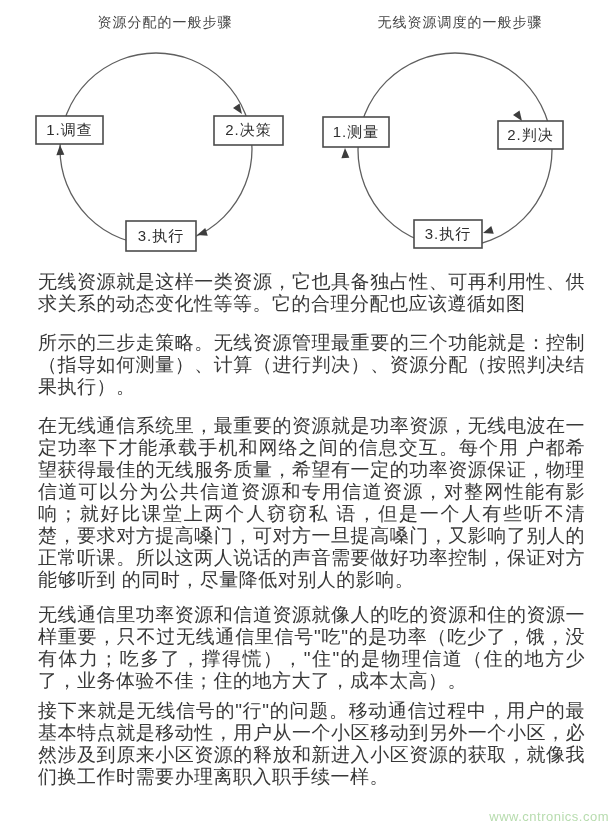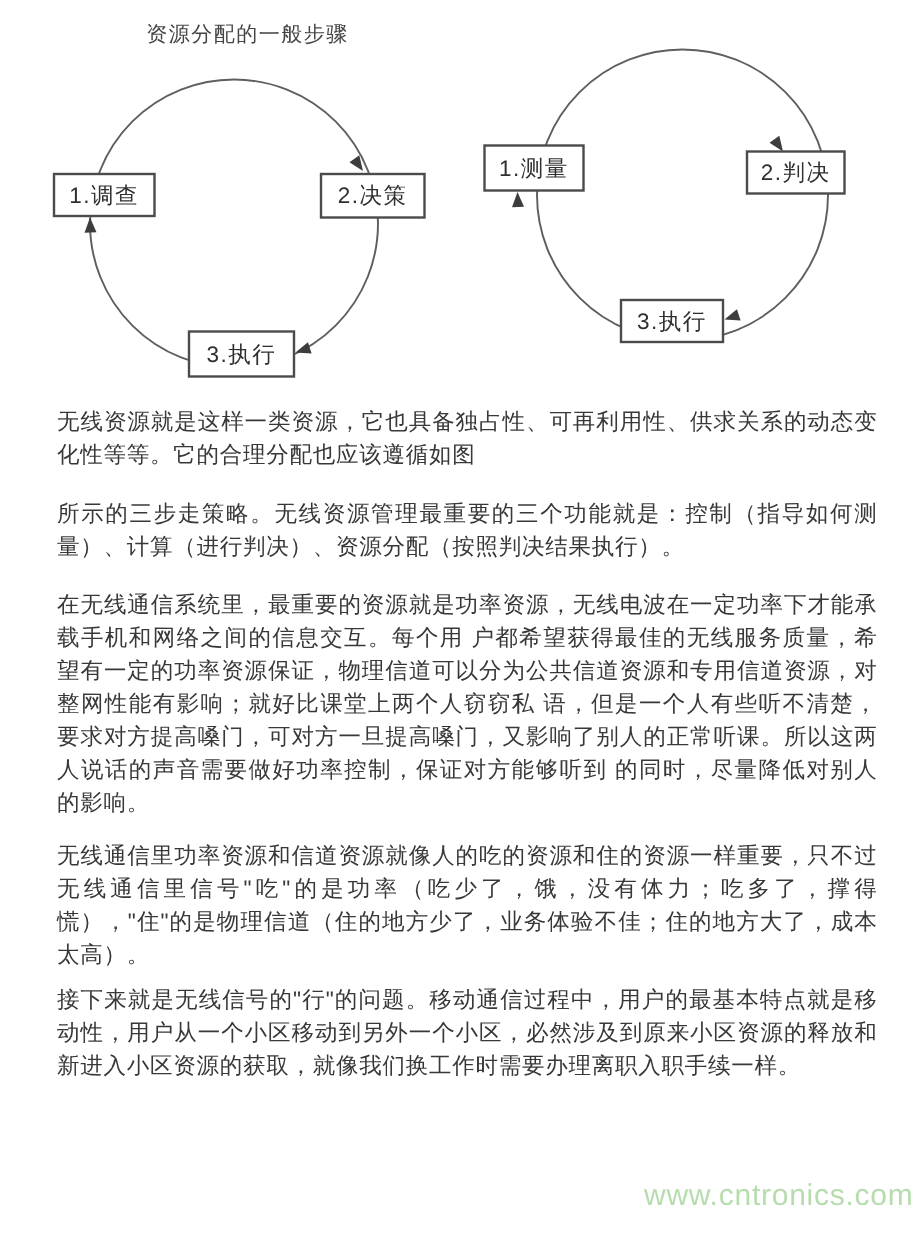--- a/index.html
+++ b/index.html
@@ -37,36 +37,36 @@
     font-family: "Liberation Sans", sans-serif;
     letter-spacing: 1px;
   }
   .arrowhead { fill: #3d3d3d; }
 
   
   .content {
     padding: 12px 28px 0 38px;
   }
   .para {
-    font-size: 15px;
+    font-size: 19px;
     line-height: 22px;
     text-align: justify;
     color: #383838;
     margin-bottom: 17px;
     letter-spacing: 0.5px;
   }
   .para:nth-child(3) { margin-bottom: 13px; }
   .para:nth-child(4) { margin-bottom: 8px; }
   .para:last-child { margin-bottom: 0; }
 
   .watermark {
     position: absolute;
     right: 4px;
-    bottom: 15px;
-    font-size: 20px;
+    bottom: 0;
+    font-size: 13px;
     letter-spacing: 0.5px;
     pointer-events: none;
   }
 </style>
 </head>
 <body>
 
 <div class="page">
 
   <div class="diagrams-row">
@@ -87,20 +87,21 @@
           <text class="step-text" x="228.5" y="101" text-anchor="middle">2.决策</text>
         </g>
         <g>
           <rect class="step-rect" x="106" y="187" width="70" height="30"></rect>
           <text class="step-text" x="141" y="207" text-anchor="middle">3.执行</text>
         </g>
       </svg>
     </div>
 
     <div class="diagram">
+      <div class="diagram-title">无线资源调度的一般步骤</div>
       <svg class="cycle-svg" width="290" height="225" viewBox="0 0 290 225">
         <circle class="cycle-circle" cx="140" cy="116" r="97"></circle>
         <polygon class="arrowhead" points="0,0 -10,-4 -10,4" transform="translate(207,87) rotate(55)"></polygon>
         <polygon class="arrowhead" points="0,0 -10,-4 -10,4" transform="translate(168,199) rotate(162)"></polygon>
         <polygon class="arrowhead" points="0,0 -10,-4 -10,4" transform="translate(30,114) rotate(268)"></polygon>
         <g>
           <rect class="step-rect" x="8" y="83" width="66" height="30"></rect>
           <text class="step-text" x="41" y="103" text-anchor="middle">1.测量</text>
         </g>
         <g>

